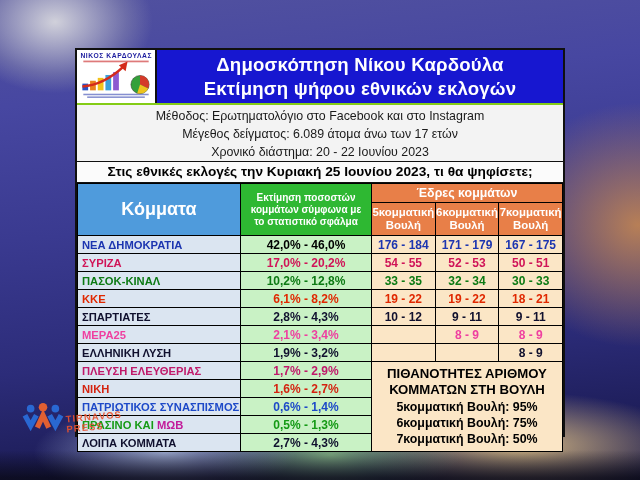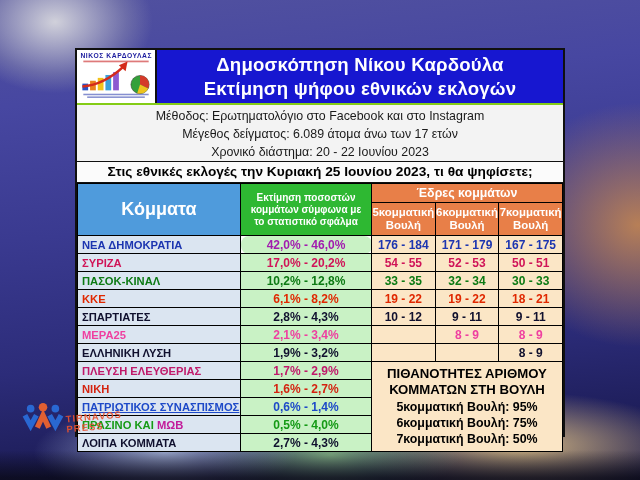--- a/index.html
+++ b/index.html
@@ -112,21 +112,21 @@
         <div>Βουλή</div>
       </th>
       <th class="h-sub">
         <div>7κομματική</div>
         <div>Βουλή</div>
       </th>
     </tr>
 
     <tr>
       <td class="c-party" style="color: rgb(28, 53, 176);">ΝΕΑ ΔΗΜΟΚΡΑΤΙΑ</td>
-      <td class="c-pct" style="color: #a21caf; border-radius: 8px;">42,0% - 46,0%</td>
+      <td class="c-pct" style="color: #000000;">42,0% - 46,0%</td>
       <td class="c-seat" style="color: rgb(28, 53, 176);">176 - 184</td>
       <td class="c-seat" style="color: rgb(28, 53, 176);">171 - 179</td>
       <td class="c-seat" style="color: rgb(28, 53, 176);">167 - 175</td>
     </tr>
     <tr>
       <td class="c-party" style="color: rgb(208, 20, 88);">ΣΥΡΙΖΑ</td>
       <td class="c-pct" style="color: rgb(208, 20, 88);">17,0% - 20,2%</td>
       <td class="c-seat" style="color: rgb(208, 20, 88);">54 - 55</td>
       <td class="c-seat" style="color: rgb(208, 20, 88);">52 - 53</td>
       <td class="c-seat" style="color: rgb(208, 20, 88);">50 - 51</td>
@@ -175,28 +175,28 @@
         <div class="info-line">5κομματική Βουλή: 95%</div>
         <div class="info-line">6κομματική Βουλή: 75%</div>
         <div class="info-line">7κομματική Βουλή: 50%</div>
       </td>
     </tr>
     <tr>
       <td class="c-party" style="color: rgb(212, 35, 16);">ΝΙΚΗ</td>
       <td class="c-pct" style="color: rgb(212, 35, 16);">1,6% - 2,7%</td>
     </tr>
     <tr>
-      <td class="c-party" style="color: rgb(29, 73, 200); text-decoration: underline;">ΠΑΤΡΙΩΤΙΚΟΣ ΣΥΝΑΣΠΙΣΜΟΣ</td>
+      <td class="c-party" style="color: rgb(29, 73, 200);">ΠΑΤΡΙΩΤΙΚΟΣ ΣΥΝΑΣΠΙΣΜΟΣ</td>
       <td class="c-pct" style="color: rgb(29, 73, 200);">0,6% - 1,4%</td>
     </tr>
     <tr>
       <td class="c-party">
         <span style="color: rgb(21, 154, 21); margin-top: 8px;">ΠΡΑΣΙΝΟ ΚΑΙ </span><span style="color: rgb(194, 26, 154);">ΜΩΒ</span>
       </td>
-      <td class="c-pct" style="color: rgb(21, 154, 21);">0,5% - 4,0%</td>
+      <td class="c-pct" style="color: rgb(21, 154, 21);">0,5% - 1,3%</td>
     </tr>
     <tr>
       <td class="c-party" style="color: rgb(16, 16, 46);">ΛΟΙΠΑ ΚΟΜΜΑΤΑ</td>
       <td class="c-pct" style="color: rgb(16, 16, 46);">2,7% - 4,3%</td>
     </tr>
   </tbody>
     </table>
 </div>
 
 <div class="watermark">

